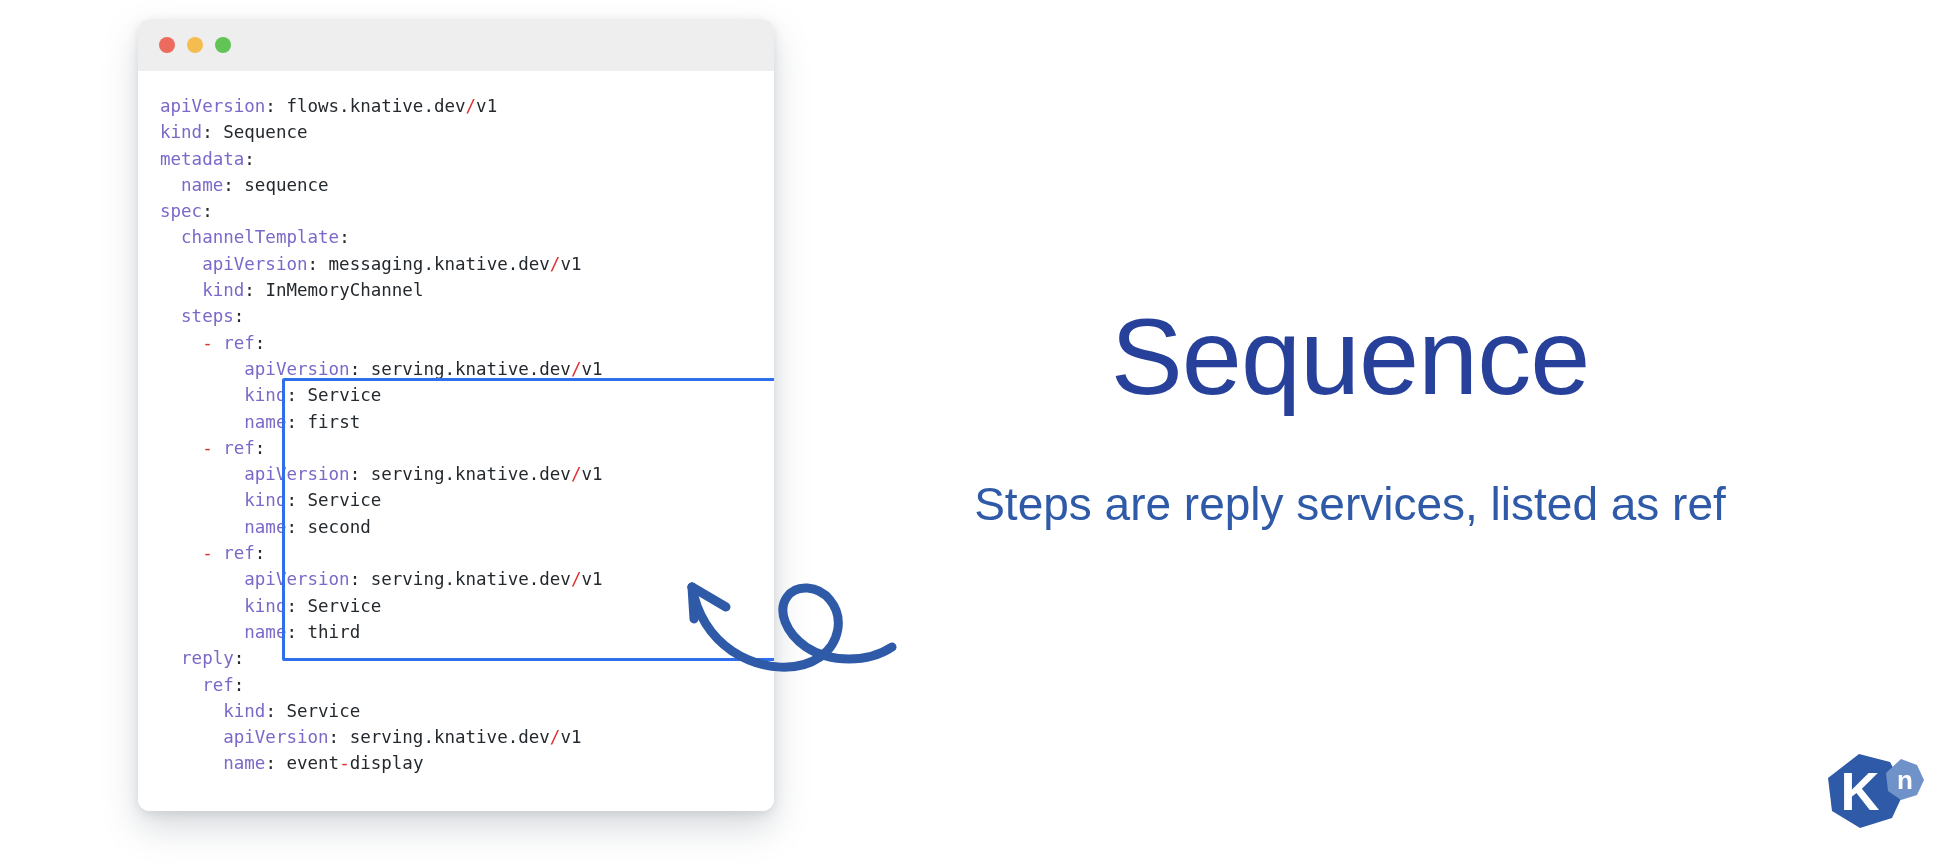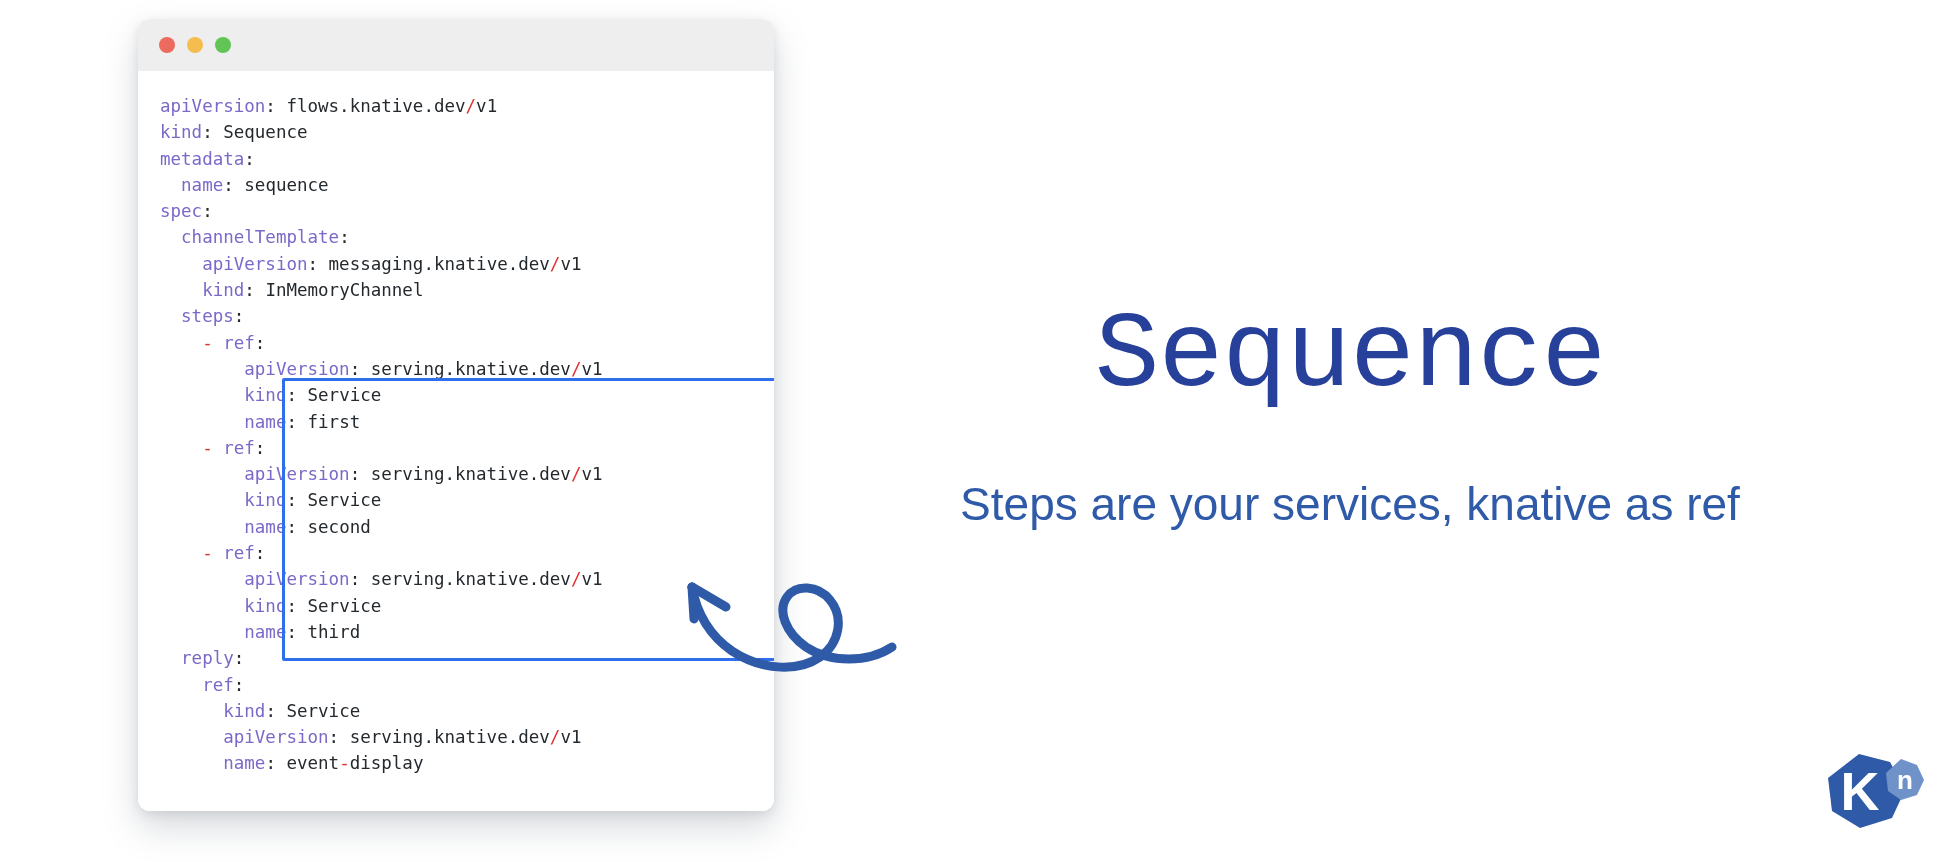--- a/index.html
+++ b/index.html
@@ -92,21 +92,20 @@
     left: 1090px;
     top: 300px;
     width: 520px;
     text-align: center;
     font-size: 108px;
     line-height: 1.05;
     font-weight: 400;
     letter-spacing: -1px;
     color: #27419b;
     white-space: nowrap;
-    font-family: Liberation Mono, monospace;
   }
   #subtitle-block {
     position: absolute;
     left: 880px;
     top: 466px;
     width: 940px;
     text-align: center;
     color: #2f5aa8;
     font-size: 46px;
     line-height: 76px;
@@ -147,21 +146,21 @@
   <div id="code-body">
     <pre id="code-pre"><span class="ln"><span class="k-key">apiVersion</span><span class="k-val">: </span><span class="k-val">flows.knative.dev</span><span class="k-punc">/</span><span class="k-val">v1</span></span><span class="ln"><span class="k-key">kind</span><span class="k-val">: Sequence</span></span><span class="ln"><span class="k-key">metadata</span><span class="k-val">:</span></span><span class="ln"><span class="k-val">  </span><span class="k-key">name</span><span class="k-val">: sequence</span></span><span class="ln"><span class="k-key">spec</span><span class="k-val">:</span></span><span class="ln"><span class="k-val">  </span><span class="k-key">channelTemplate</span><span class="k-val">:</span></span><span class="ln"><span class="k-val">    </span><span class="k-key">apiVersion</span><span class="k-val">: messaging.knative.dev</span><span class="k-punc">/</span><span class="k-val">v1</span></span><span class="ln"><span class="k-val">    </span><span class="k-key">kind</span><span class="k-val">: InMemoryChannel</span></span><span class="ln"><span class="k-val">  </span><span class="k-key">steps</span><span class="k-val">:</span></span><span class="ln"><span class="k-val">    </span><span class="k-punc">-</span><span class="k-val"> </span><span class="k-key">ref</span><span class="k-val">:</span></span><span class="ln"><span class="k-val">        </span><span class="k-key">apiVersion</span><span class="k-val">: serving.knative.dev</span><span class="k-punc">/</span><span class="k-val">v1</span></span><span class="ln"><span class="k-val">        </span><span class="k-key">kind</span><span class="k-val">: Service</span></span><span class="ln"><span class="k-val">        </span><span class="k-key">name</span><span class="k-val">: first</span></span><span class="ln"><span class="k-val">    </span><span class="k-punc">-</span><span class="k-val"> </span><span class="k-key">ref</span><span class="k-val">:</span></span><span class="ln"><span class="k-val">        </span><span class="k-key">apiVersion</span><span class="k-val">: serving.knative.dev</span><span class="k-punc">/</span><span class="k-val">v1</span></span><span class="ln"><span class="k-val">        </span><span class="k-key">kind</span><span class="k-val">: Service</span></span><span class="ln"><span class="k-val">        </span><span class="k-key">name</span><span class="k-val">: second</span></span><span class="ln"><span class="k-val">    </span><span class="k-punc">-</span><span class="k-val"> </span><span class="k-key">ref</span><span class="k-val">:</span></span><span class="ln"><span class="k-val">        </span><span class="k-key">apiVersion</span><span class="k-val">: serving.knative.dev</span><span class="k-punc">/</span><span class="k-val">v1</span></span><span class="ln"><span class="k-val">        </span><span class="k-key">kind</span><span class="k-val">: Service</span></span><span class="ln"><span class="k-val">        </span><span class="k-key">name</span><span class="k-val">: third</span></span><span class="ln"><span class="k-val">  </span><span class="k-key">reply</span><span class="k-val">:</span></span><span class="ln"><span class="k-val">    </span><span class="k-key">ref</span><span class="k-val">:</span></span><span class="ln"><span class="k-val">      </span><span class="k-key">kind</span><span class="k-val">: Service</span></span><span class="ln"><span class="k-val">      </span><span class="k-key">apiVersion</span><span class="k-val">: serving.knative.dev</span><span class="k-punc">/</span><span class="k-val">v1</span></span><span class="ln"><span class="k-val">      </span><span class="k-key">name</span><span class="k-val">: event</span><span class="k-punc">-</span><span class="k-val">display</span></span></pre>
     <div id="steps-highlight"></div>
   </div>
 
 </div>
 
 <div id="headline">Sequence</div>
 
 <div id="subtitle-block">
-  <span class="sub-line">Steps are your services, knative as ref</span>
+  <span class="sub-line">Steps are reply services, listed as ref</span>
 </div>
 
 <svg id="annotation-arrow" viewBox="0 0 270 110" fill="none">
   <g stroke="#2f5aa8" stroke-width="9" stroke-linecap="round" stroke-linejoin="round" fill="none">
     <path d="M12 12 C 16 34, 26 58, 52 76 C 84 97, 120 96, 140 82 C 160 68, 164 42, 150 25 C 138 10, 116 9, 107 22 C 97 36, 106 58, 126 72 C 150 88, 188 88, 212 72"></path>
   </g>
   <g stroke="#2f5aa8" stroke-width="9" stroke-linecap="round" stroke-linejoin="round" fill="none">
     <path d="M12 12 L 14 44"></path>
     <path d="M12 12 L 46 32"></path>
   </g>

